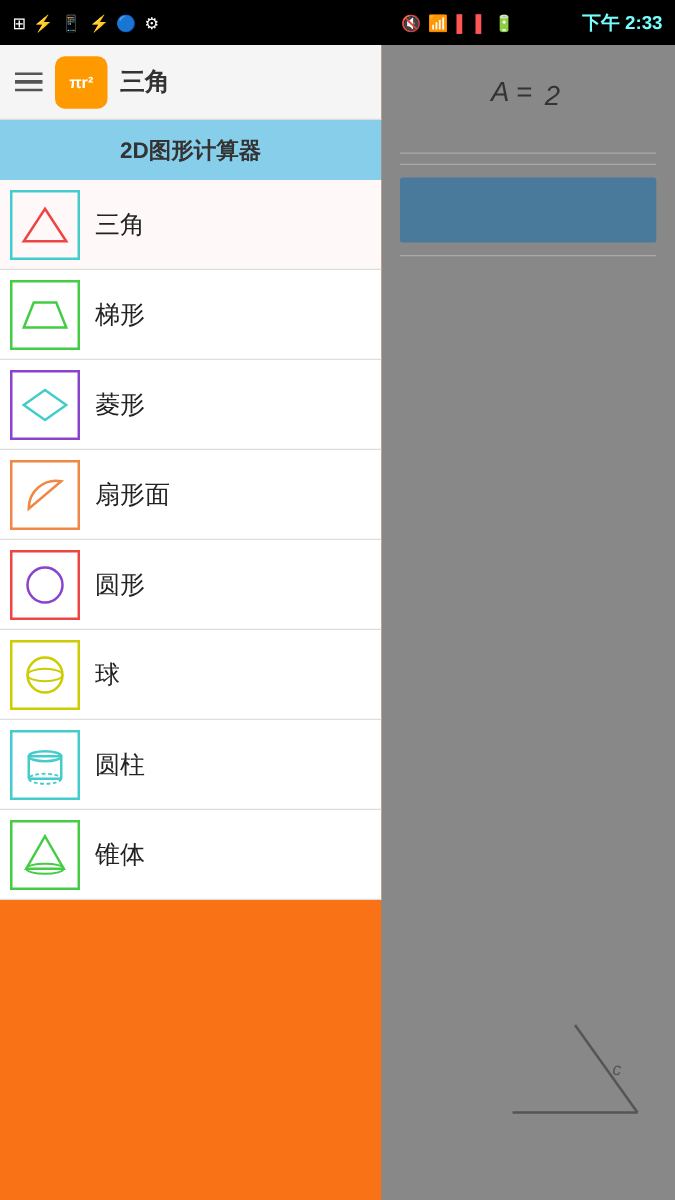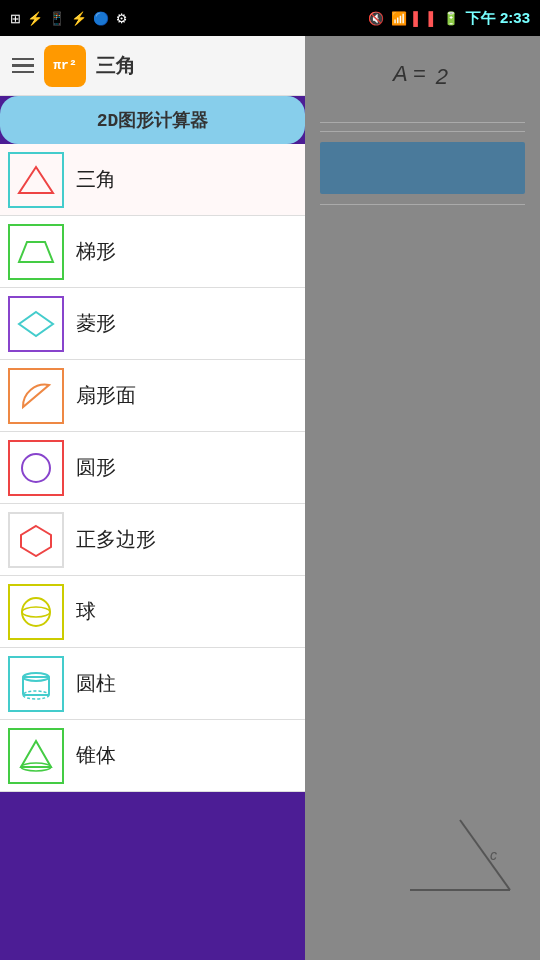--- a/index.html
+++ b/index.html
@@ -38,38 +38,38 @@
       font-size: 15px;
       font-weight: bold;
     }
     .status-icon {
       font-size: 13px;
     }
     .time-text {
       color: #7ff;
       font-size: 15px;
       font-weight: bold;
+      margin-left: 48px;
     }
 
     
     .main-layout {
       display: flex;
       width: 540px;
       height: 924px;
       position: relative;
     }
 
     
     .sidebar {
       width: 305px;
       height: 100%;
-      background: #4c1d95;
+      background: #f97316;
       z-index: 10;
       flex-shrink: 0;
-      font-family: Liberation Mono, monospace;
     }
 
     
     .header {
       height: 60px;
       background: #f5f5f5;
       display: flex;
       align-items: center;
       padding: 0 12px;
       border-bottom: 1px solid #ddd;
@@ -108,21 +108,20 @@
     }
 
     
     .section-header {
       background: #87ceeb;
       padding: 12px 16px;
       font-size: 18px;
       font-weight: bold;
       color: #333;
       text-align: center;
-      border-radius: 18px;
     }
 
     
     .menu-item {
       display: flex;
       align-items: center;
       height: 72px;
       border-bottom: 1px solid #ddd;
       padding: 0 8px;
       cursor: pointer;
@@ -305,28 +304,20 @@
 
     <div class="menu-item">
       <div class="menu-icon-box">
         <svg width="38" height="38" viewBox="0 0 38 38">
           <circle cx="19" cy="19" r="14" fill="none" stroke="#84c" stroke-width="2"></circle>
         </svg>
       </div>
       <span class="menu-item-label">圆形</span>
     </div>
 
-    <div class="menu-item">
-      <div class="menu-icon-box">
-        <svg width="38" height="34" viewBox="0 0 38 34">
-          <polygon points="19,3 34,12 34,24 19,33 4,24 4,12" fill="none" stroke="#e44" stroke-width="2"></polygon>
-        </svg>
-      </div>
-      <span class="menu-item-label">正多边形</span>
-    </div>
 
 
     <div class="section-3d">
 
       <div class="menu-item">
         <div class="menu-icon-box">
           <svg width="38" height="38" viewBox="0 0 38 38">
             <circle cx="19" cy="19" r="14" fill="none" stroke="#cc0" stroke-width="2"></circle>
             <ellipse cx="19" cy="19" rx="14" ry="5" fill="none" stroke="#cc0" stroke-width="1.5"></ellipse>
           </svg>

